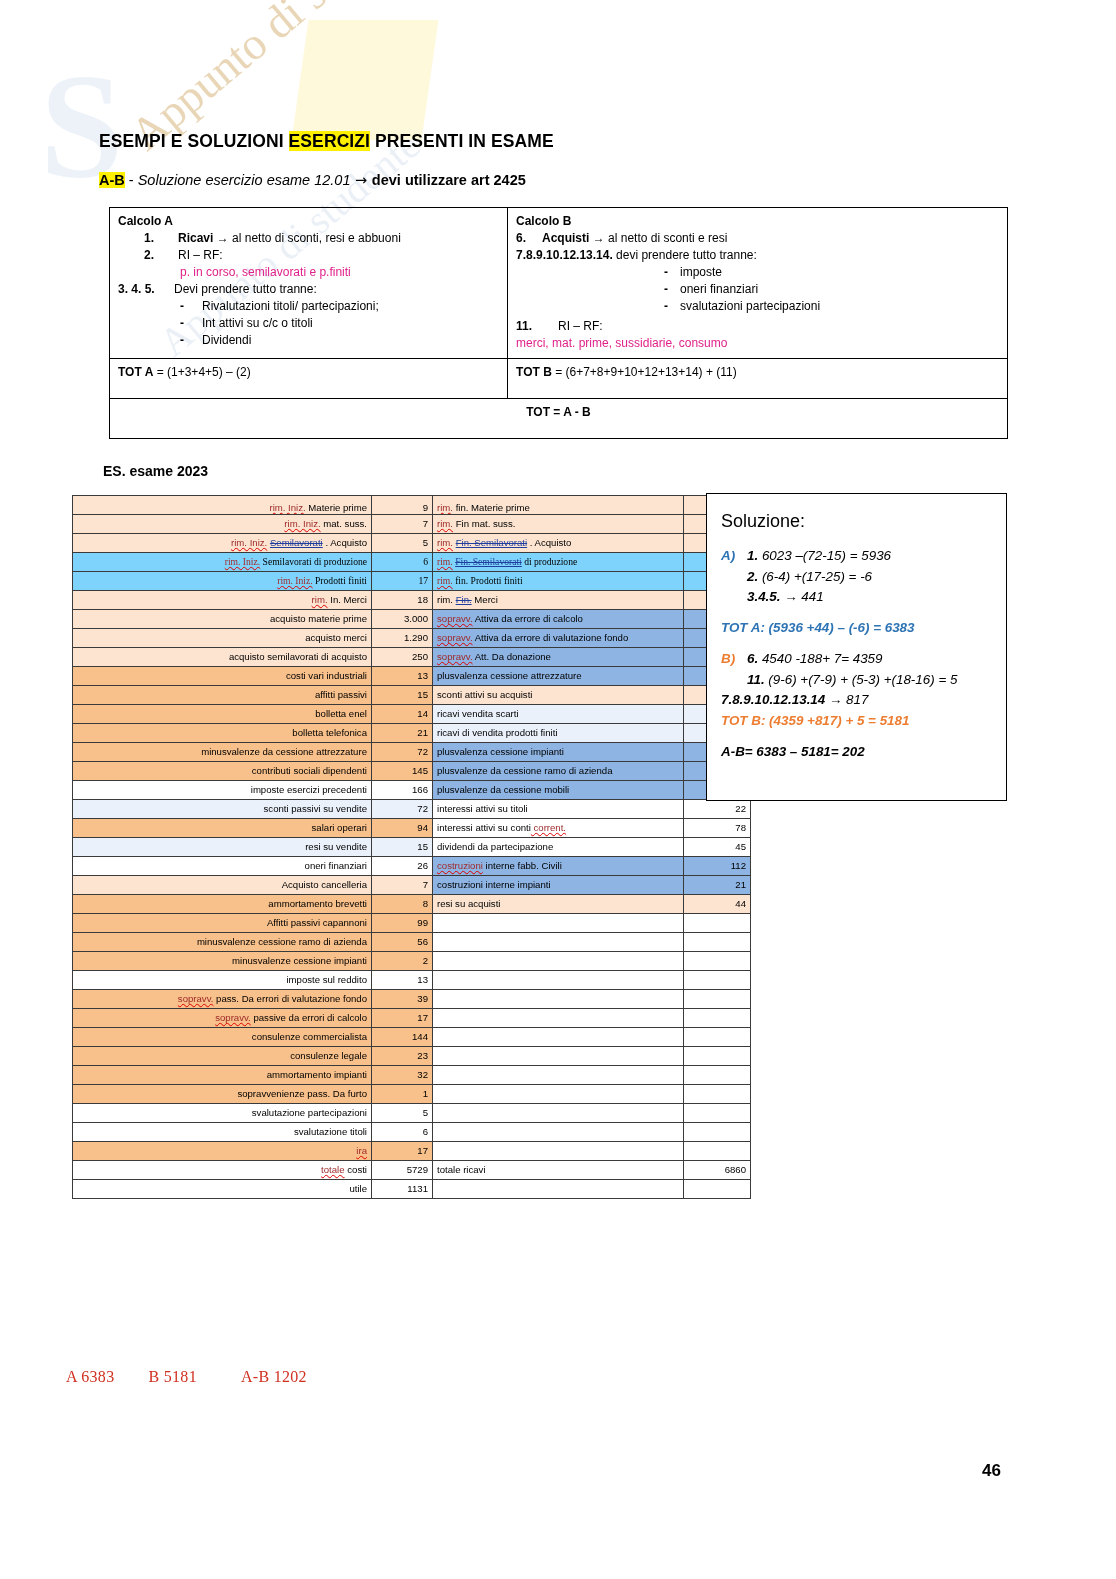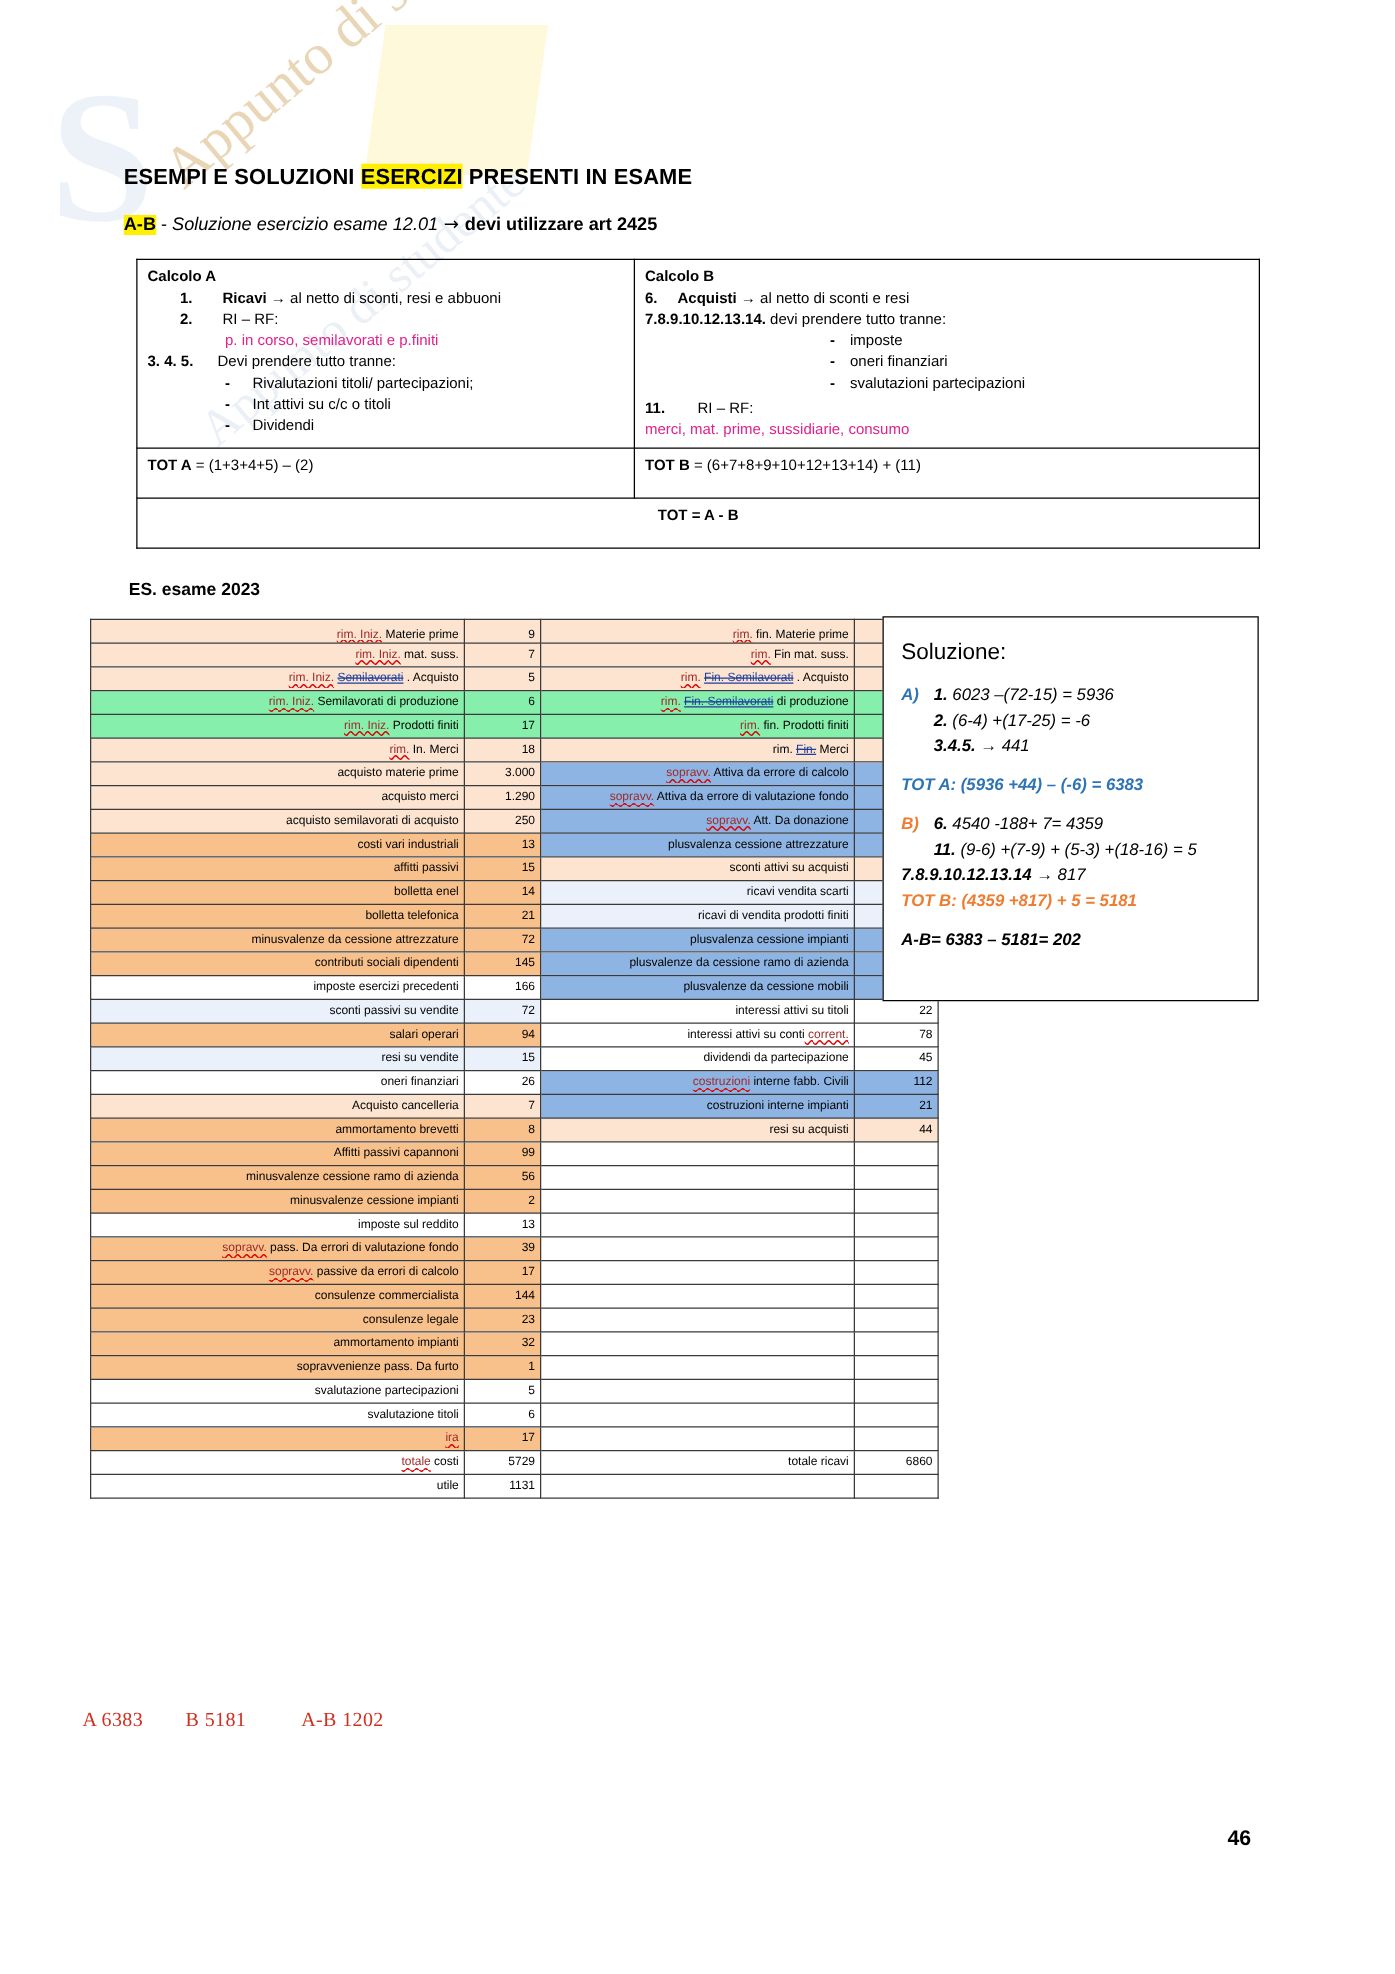--- a/index.html
+++ b/index.html
@@ -129,26 +129,26 @@
   #ledger td {
     border: 1px solid #3a3a3a;
     height: 16px;
     padding: 1px 4px;
     line-height: 1.15;
     overflow: hidden;
     white-space: nowrap;
   }
   .c-desc { width: 290px; text-align: right; }
   .c-val  { width: 52px; text-align: right; }
-  .c-desc2 { width: 242px; text-align: right; }
+  .c-desc2 { width: 242px; }
   .c-val2 { width: 58px; text-align: right; }
 
   .bg-peach  { background: #fce4d0; }
   .bg-orange { background: #f8c08a; }
-  .bg-lblue  { background: #86efac; }
+  .bg-lblue  { background: #7dd3fc; font-family: Liberation Serif, serif; }
   .bg-blue   { background: #8eb4e3; }
   .bg-paleb  { background: #eaf1fa; }
   .bg-white  { background: #ffffff; }
 
   .tall { height: 36px; vertical-align: bottom; }
 
   
   .sq {
     color: #9e2a2a;
     text-decoration: underline wavy #d00;

